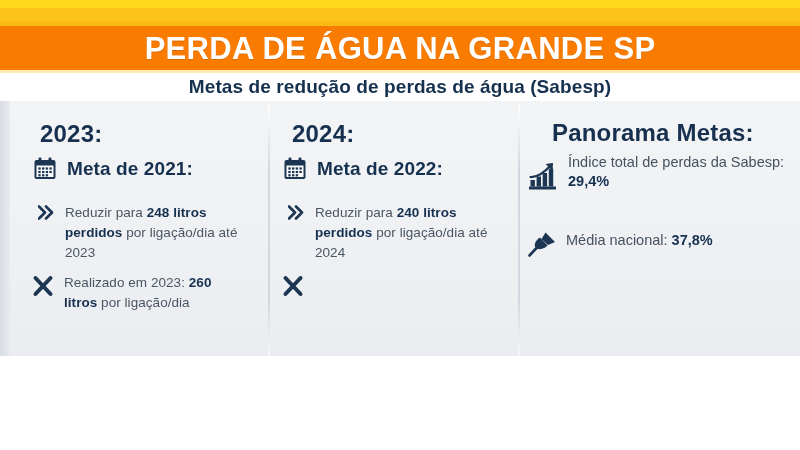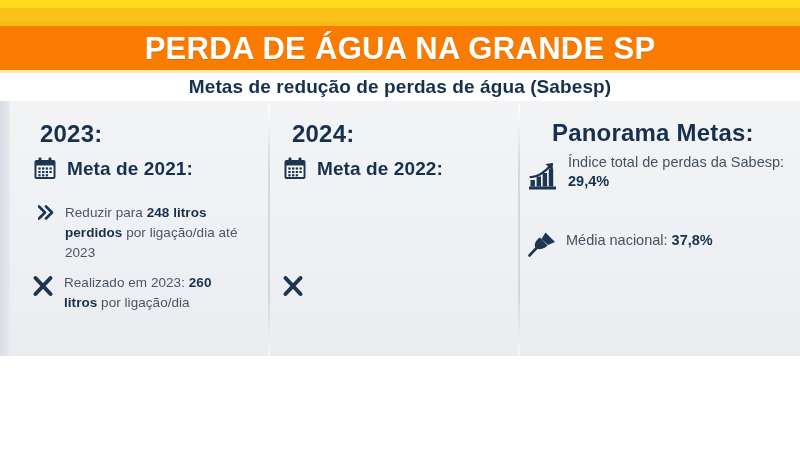--- a/index.html
+++ b/index.html
@@ -215,20 +215,29 @@
               <rect x="17.4" y="14.9" width="2.4" height="2.2"></rect>
             <rect x="6.3" y="18.2" width="2.4" height="2.2"></rect>
               <rect x="10" y="18.2" width="2.4" height="2.2"></rect>
             <rect x="13.7" y="18.2" width="2.4" height="2.2"></rect>
           </g>
         </svg>
       </span>
       <span class="meta-text">Meta de 2022:</span>
     </div>
 
+    <div class="bullet b1">
+      <span class="ico">
+        <svg width="17" height="15" viewBox="0 0 17 15">
+          <path d="M1 1.5 L7 7.5 L1 13.5" stroke="#1b3552" stroke-width="2.6" fill="none" stroke-linecap="round" stroke-linejoin="round"></path>
+          <path d="M8 1.5 L14 7.5 L8 13.5" stroke="#1b3552" stroke-width="2.6" fill="none" stroke-linecap="round" stroke-linejoin="round"></path>
+        </svg>
+      </span>
+      <span class="txt"><span>Reduzir para </span><b>240 litros perdidos</b><span> por ligação/dia até 2024</span></span>
+    </div>
 
     <div class="bullet b2">
       <span class="ico">
         <svg width="22" height="22" viewBox="0 0 22 22">
           <path d="M3.5 3 L18.5 19" stroke="#1b3552" stroke-width="4" stroke-linecap="round"></path>
           <path d="M18.5 3 L3.5 19" stroke="#1b3552" stroke-width="4" stroke-linecap="round"></path>
         </svg>
       </span>
     </div>
   </div>

